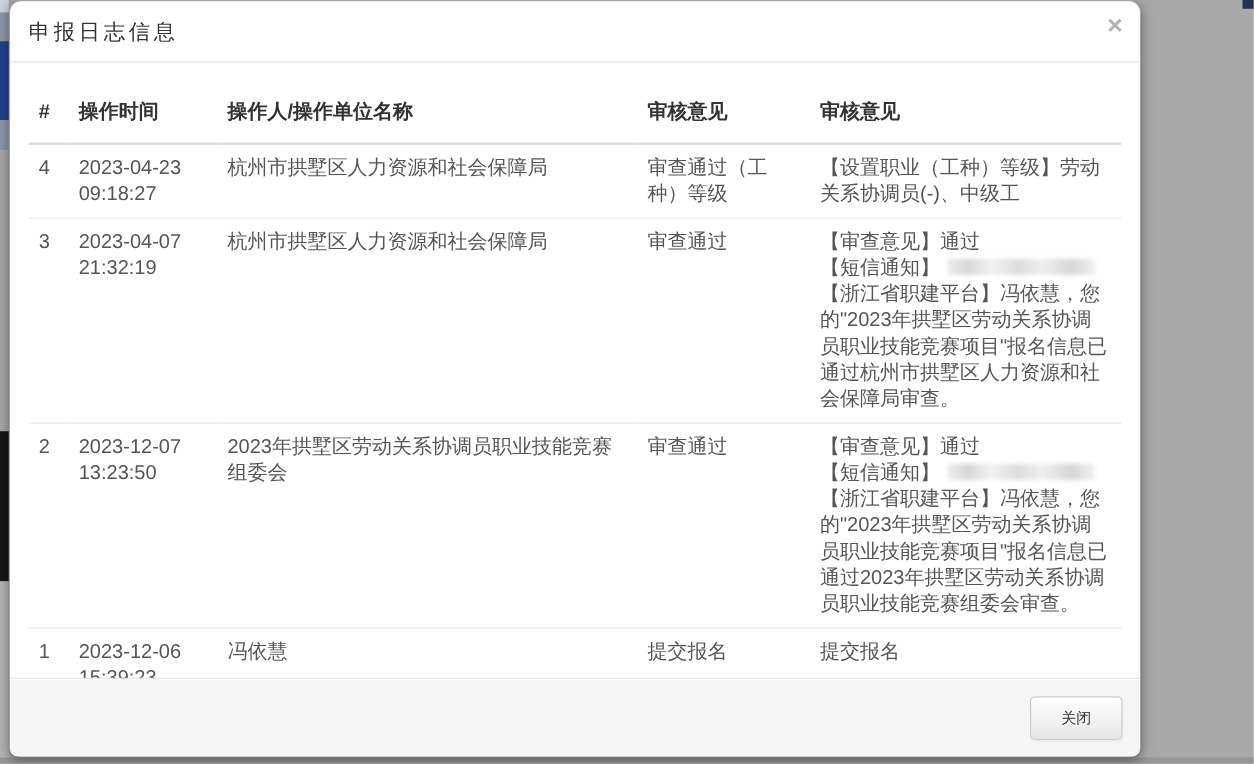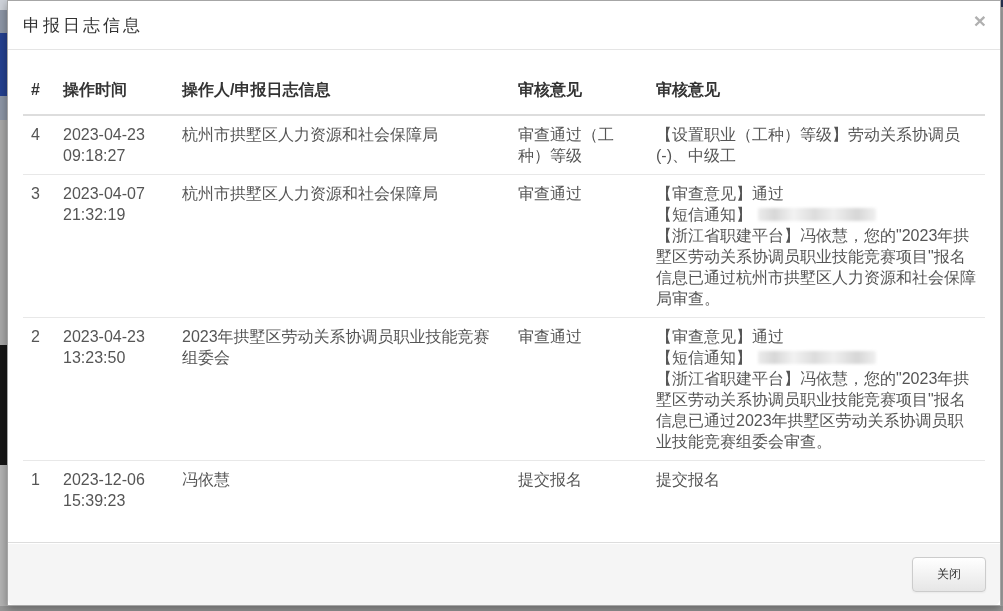--- a/index.html
+++ b/index.html
@@ -16,22 +16,22 @@
   .seg3 { top:33px; height:63px;  background:#24408f; }
   .seg4 { top:96px; height:24px;  background:#8d96a6; }
   .seg5 { top:120px;height:225px; background:#a8a8a8; }
   .seg6 { top:345px;height:120px; background:#161616; }
   .seg7 { top:465px;height:146px; background:#b4b4b4; }
   .bg-bottom { position:absolute; left:0; right:0; top:606px; height:5px; background:#979797; }
   .bg-corner { position:absolute; right:0; top:0; width:9px; height:7px; background:#253252; }
 
   
   .modal {
-    position:absolute; left:7px; top:0; width:994px; height:606px;
-    background:#fff; border:1px solid rgba(0,0,0,.35); border-radius:0;
+    position:absolute; left:7px; top:0; width:906px; height:606px;
+    background:#fff; border:1px solid rgba(0,0,0,.35); border-radius:10px;
     box-shadow:0 3px 9px rgba(0,0,0,.35);
   }
   .modal-header { position:relative; padding:13px 15px 12px; border-bottom:1px solid #e5e5e5; }
   .modal-title { font-size:17px; color:#333; letter-spacing:3px; font-weight:500; }
   .close-x {
     position:absolute; right:14px; top:9px; border:none; background:none; cursor:pointer;
     font-size:21px; font-weight:bold; color:#b0b0b0; line-height:1; padding:0;
   }
   .modal-body { padding:15px; }
 
@@ -87,21 +87,21 @@
         <col style="width:32px">
           <col style="width:119px">
           <col style="width:336px">
           <col style="width:138px">
           <col>
       </colgroup>
       <thead>
         <tr>
           <th>#</th>
           <th>操作时间</th>
-          <th>操作人/申报日志信息</th>
+          <th>操作人/操作单位名称</th>
           <th>审核意见</th>
           <th>审核意见</th>
         </tr>
       </thead>
       <tbody>
           <tr>
             <td>4</td>
             <td>2023-04-23 09:18:27</td>
             <td>杭州市拱墅区人力资源和社会保障局</td>
             <td>审查通过（工种）等级</td>
@@ -115,21 +115,21 @@
             <td>杭州市拱墅区人力资源和社会保障局</td>
             <td>审查通过</td>
             <td>
               <div class="op-line">【审查意见】通过</div>
               <div class="op-line">【短信通知】<span class="redacted"></span></div>
               <div class="op-line">【浙江省职建平台】冯依慧，您的"2023年拱墅区劳动关系协调员职业技能竞赛项目"报名信息已通过杭州市拱墅区人力资源和社会保障局审查。</div>
             </td>
           </tr>
           <tr>
             <td>2</td>
-            <td>2023-04-23 13:23:50</td>
+            <td>2023-12-07 13:23:50</td>
             <td>2023年拱墅区劳动关系协调员职业技能竞赛组委会</td>
             <td>审查通过</td>
             <td>
               <div class="op-line">【审查意见】通过</div>
               <div class="op-line">【短信通知】<span class="redacted"></span></div>
               <div class="op-line">【浙江省职建平台】冯依慧，您的"2023年拱墅区劳动关系协调员职业技能竞赛项目"报名信息已通过2023年拱墅区劳动关系协调员职业技能竞赛组委会审查。</div>
             </td>
           </tr>
           <tr>
             <td>1</td>

